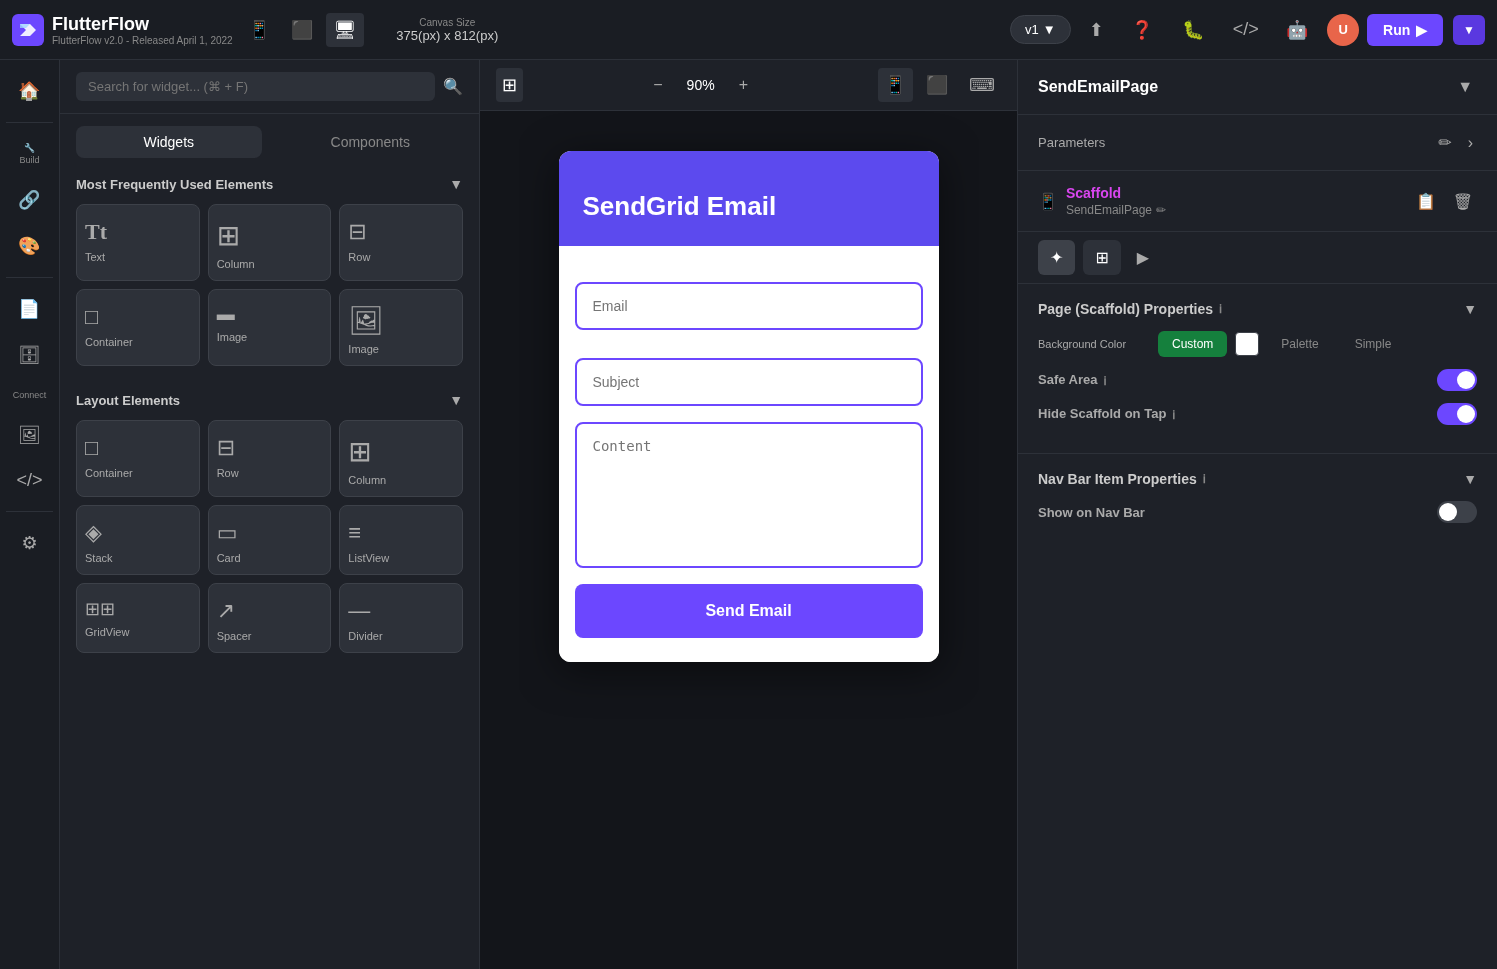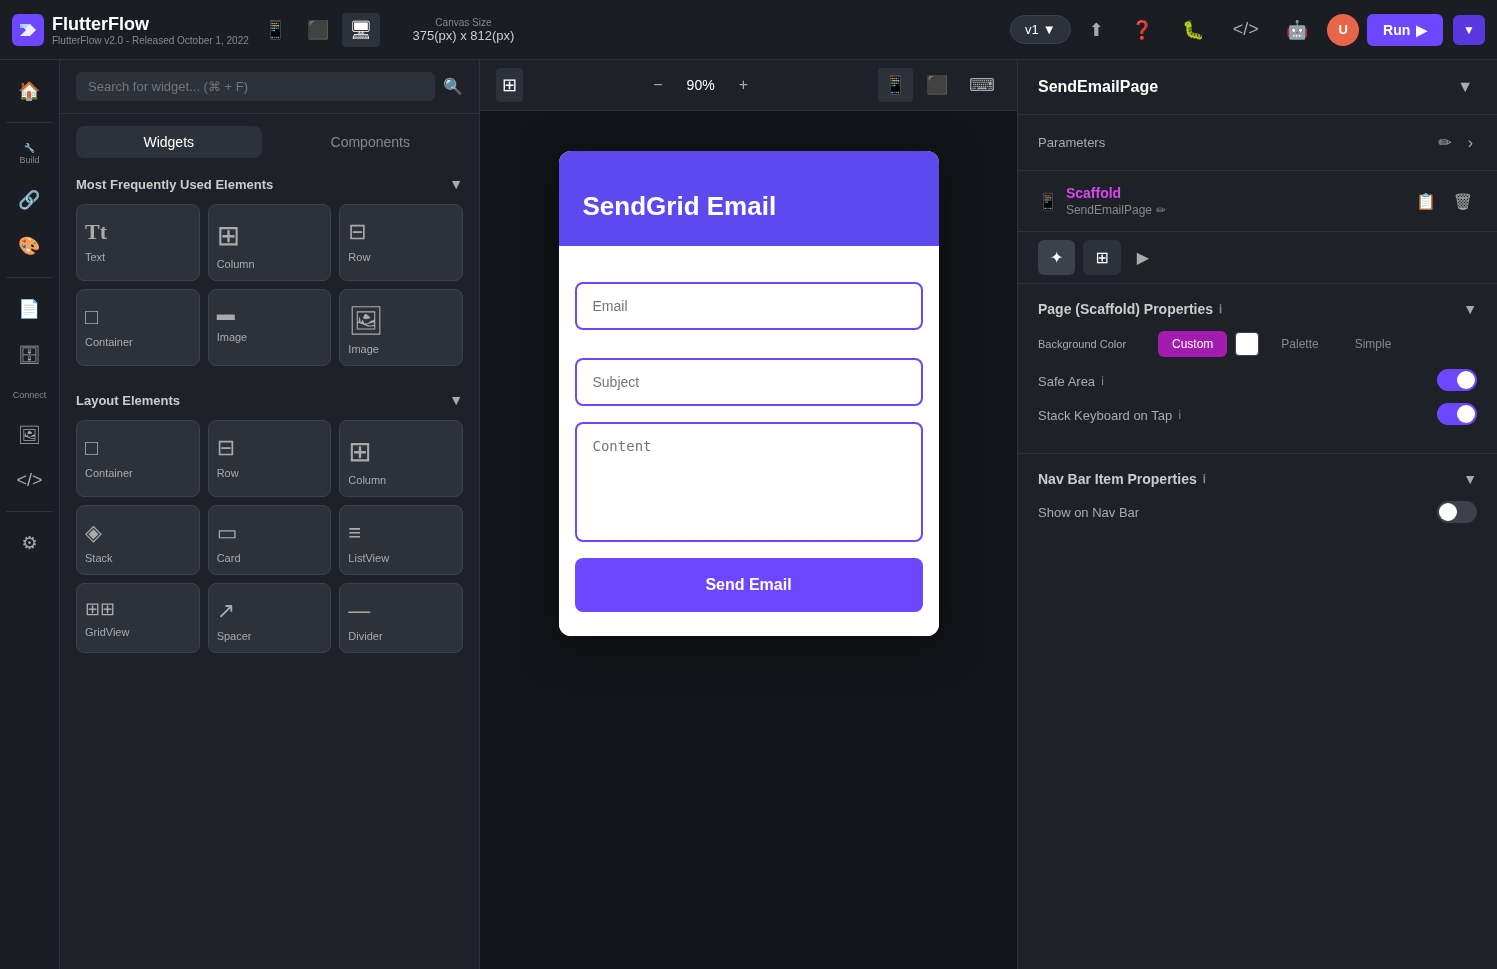--- a/index.html
+++ b/index.html
@@ -74,21 +74,21 @@
     .toolbar-icon-btn.active { background: #2d3139; color: #fff; }
     .zoom-btn { background: transparent; border: none; color: #aaa; cursor: pointer; font-size: 16px; padding: 4px 8px; }
     .zoom-value { font-size: 14px; color: #fff; min-width: 44px; text-align: center; }
     .canvas-wrapper { flex: 1; display: flex; align-items: flex-start; justify-content: center; padding: 40px; overflow: auto; }
     .phone-frame { width: 380px; background: #fff; border-radius: 12px; overflow: hidden; box-shadow: 0 8px 40px rgba(0,0,0,0.5); }
     .phone-header { background: #5c4aee; padding: 40px 24px 24px; }
     .phone-header-title { font-size: 26px; font-weight: 700; color: #fff; }
     .phone-content { background: #fff; padding: 24px 16px 24px; display: flex; flex-direction: column; gap: 16px; }
     .email-input-field { border: 2px solid #6c47ff; border-radius: 8px; padding: 14px 16px; font-size: 14px; color: #9580ff; background: #fff; outline: none; width: 100%; margin-top: 12px; }
     .send-email-btn { background: #6c47ff; color: #fff; border: none; border-radius: 8px; padding: 18px; font-size: 16px; font-weight: 600; width: 100%; cursor: pointer; }
-    .content-textarea { border: 2px solid #6c47ff; border-radius: 8px; padding: 14px 16px; font-size: 14px; color: #9580ff; background: #fff; outline: none; width: 100%; height: 120px; resize: none; }
+    .content-textarea { border: 2px solid #6c47ff; border-radius: 8px; padding: 14px 16px; font-size: 14px; color: #9580ff; background: #fff; outline: none; width: 100%; height: 146px; resize: none; }
 
     
     #right-panel {
       width: 480px; background: #1e2128; border-left: 1px solid #2d3139;
       display: flex; flex-direction: column; flex-shrink: 0; overflow-y: auto;
     }
     .right-panel-header { display: flex; align-items: center; justify-content: space-between; padding: 14px 20px; border-bottom: 1px solid #2d3139; }
     .right-panel-title { font-size: 16px; font-weight: 600; color: #fff; }
     .right-panel-actions { display: flex; gap: 8px; }
     .right-panel-icon-btn { background: transparent; border: none; color: #aaa; cursor: pointer; font-size: 16px; padding: 4px; }
@@ -110,45 +110,45 @@
     .prop-tab-btn.active { background: #3d4149; }
     .prop-play-btn { background: transparent; border: none; color: #aaa; padding: 8px; cursor: pointer; font-size: 16px; }
     .properties-section { padding: 16px 20px; border-bottom: 1px solid #2d3139; }
     .prop-section-header { display: flex; align-items: center; justify-content: space-between; margin-bottom: 14px; cursor: pointer; }
     .prop-section-title { font-size: 14px; font-weight: 600; color: #ccc; display: flex; align-items: center; gap: 6px; }
     .prop-section-arrow { color: #aaa; font-size: 14px; }
     .prop-row { display: flex; align-items: center; gap: 10px; margin-bottom: 12px; }
     .prop-label { font-size: 11px; color: #aaa; min-width: 110px; }
     .bg-color-row { display: flex; align-items: center; gap: 8px; flex: 1; }
     .bg-option { padding: 6px 14px; border-radius: 6px; border: none; cursor: pointer; font-size: 12px; font-weight: 500; }
-    .bg-option.active { background: #a21caf; color: #fff; }
+    .bg-option.active { background: #15803d; color: #fff; }
     .bg-option.inactive { background: transparent; color: #888; }
     .color-swatch { width: 24px; height: 24px; border-radius: 4px; background: #fff; border: 1px solid #3d4149; cursor: pointer; }
     .toggle-row { display: flex; align-items: center; justify-content: space-between; margin-bottom: 12px; }
-    .toggle-label { font-size: 13px; color: #aaa; display: flex; align-items: flex-end; gap: 6px; }
+    .toggle-label { font-size: 13px; color: #aaa; display: flex; align-items: flex-start; gap: 6px; font-weight: bold; }
     .toggle { width: 40px; height: 22px; border-radius: 11px; background: #6c47ff; cursor: pointer; position: relative; }
     .toggle::after { content: ''; position: absolute; width: 18px; height: 18px; border-radius: 50%; background: #fff; top: 2px; right: 2px; }
     .toggle.off { background: #3d4149; }
     .toggle.off::after { left: 2px; right: auto; }
     .nav-bar-section { padding: 16px 20px; }
     .info-icon { font-size: 12px; color: #888; }
   </style>
 </head>
 <body>
 
 <div id="topbar">
   <div class="logo-area">
     <svg class="logo-icon" viewBox="0 0 32 32" fill="none">
       <rect width="32" height="32" rx="6" fill="#6c47ff"></rect>
       <path d="M8 10 L18 10 L24 16 L18 22 L8 22 L14 16 Z" fill="#fff" opacity="0.9"></path>
       <path d="M8 10 L18 10 L14 14 L8 14 Z" fill="#a0d4ff" opacity="0.8"></path>
     </svg>
     <div class="logo-text">
       <span class="logo-main">FlutterFlow</span>
-      <span class="logo-sub">FlutterFlow v2.0 - Released October 1, 2022</span>
+      <span class="logo-sub">FlutterFlow v2.0 - Released April 1, 2022</span>
     </div>
   </div>
   <div class="device-btns">
     <button class="device-btn">📱</button>
     <button class="device-btn">⬛</button>
     <button class="device-btn active">🖥</button>
   </div>
   <div class="canvas-size-area">
     <span class="canvas-size-label">Canvas Size</span>
     <span class="canvas-size-value">375(px) x 812(px)</span>
@@ -371,21 +371,21 @@
       </div>
       <div class="toggle-row">
         <span class="toggle-label">
           <span>Safe Area</span>
           <span class="info-icon">ℹ</span>
         </span>
         <div class="toggle"></div>
       </div>
       <div class="toggle-row">
         <span class="toggle-label">
-          <span>Stack Keyboard on Tap</span>
+          <span>Hide Scaffold on Tap</span>
           <span class="info-icon">ℹ</span>
         </span>
         <div class="toggle"></div>
       </div>
     </div>
 
     <div class="nav-bar-section">
       <div class="prop-section-header">
         <span class="prop-section-title">
           <span>Nav Bar Item Properties</span>

